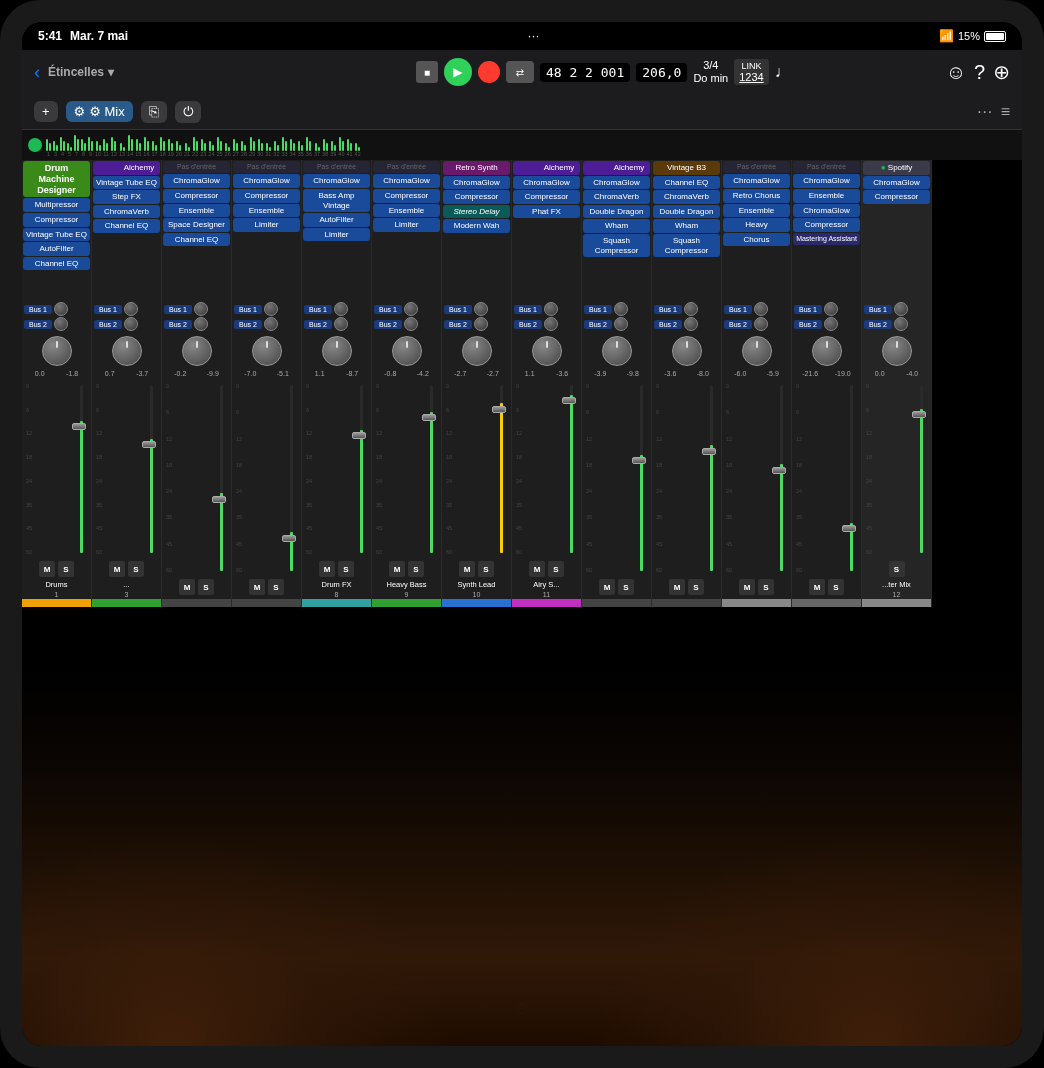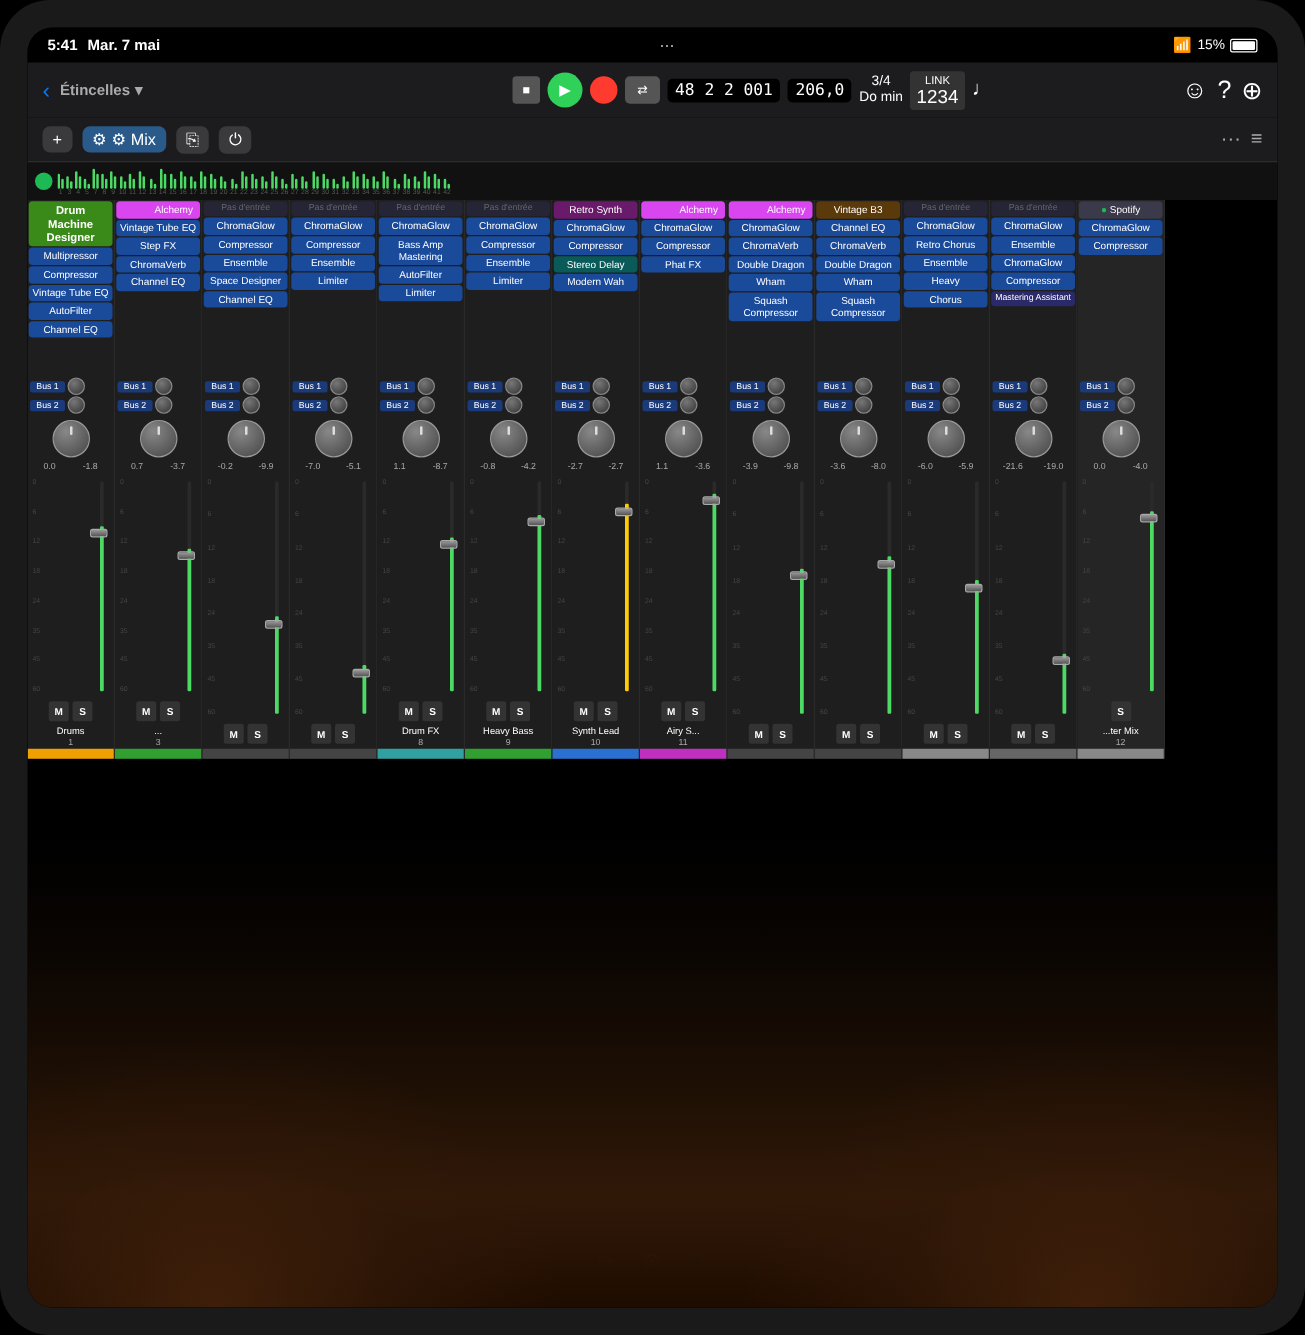--- a/index.html
+++ b/index.html
@@ -156,27 +156,27 @@
     .plug {
       font-size: 8px;
       color: #fff;
       padding: 2px 3px;
       border-radius: 3px;
       text-align: center;
       cursor: pointer;
       line-height: 1.2;
     }
     .plug.blue { background: #1a4a9a; }
-    .plug.teal { background: #0a5a5a; }
+    .plug.teal { background: #0a5a5a; font-style: italic; }
     .plug.gray { background: #3a3a3a; }
     .plug.pas { background: #252535; color: #666; font-size: 7px; }
     .plug.retro { background: #6a1a6a; }
     .plug.b3 { background: #5a3a0a; }
     .plug.bright { background: #3a8a1a; font-weight: bold; font-size: 9px; }
-    .plug.alchemy-g { background: #d946ef; padding-left: 28px; }
+    .plug.alchemy-g { background: #4c1d95; padding-left: 28px; }
     .plug.mastering { background: #2a2a6a; font-size: 7px; }
 
     .ch-buses {
       display: flex;
       flex-direction: column;
       gap: 1px;
       padding: 2px;
     }
 
     .bus-line {
@@ -385,21 +385,21 @@
           <div class="record-btn"></div>
           <div class="cycle-btn">⇄</div>
           <div class="position-display">48 2 2 001</div>
           <div class="tempo-display">206,0</div>
           <div class="time-sig">
             <div>3/4</div>
             <div>Do min</div>
           </div>
           <div class="link-btn">
             <div style="font-size:9px;">LINK</div>
-            <div style="font-size:15px;">1234</div>
+            <div style="font-size:11px;text-decoration:underline;">1234</div>
           </div>
           <span style="color:#fff;font-size:16px;">♩</span>
         </div>
         <div class="nav-right-icons">
           <span style="font-size:20px;">☺</span>
           <span style="font-size:20px;">?</span>
           <span style="font-size:20px;">⊕</span>
         </div>
       </div>
 
@@ -947,21 +947,21 @@
               <div class="ms-b">S</div>
             </div>
             <div class="ch-label"> </div>
             <div class="ch-color" style="background:#444;"></div>
           </div>
 
           <div class="channel">
             <div class="ch-plugins">
               <div class="plug pas">Pas d'entrée</div>
               <div class="plug blue">ChromaGlow</div>
-              <div class="plug blue">Bass Amp Mastering</div>
+              <div class="plug blue">Bass Amp Vintage</div>
               <div class="plug blue">AutoFilter</div>
               <div class="plug blue">Limiter</div>
             </div>
             <div class="ch-buses">
               <div class="bus-line">
                 <div class="b-btn">Bus 1</div>
                 <div class="b-knob"></div>
               </div>
               <div class="bus-line">
                 <div class="b-btn">Bus 2</div>

